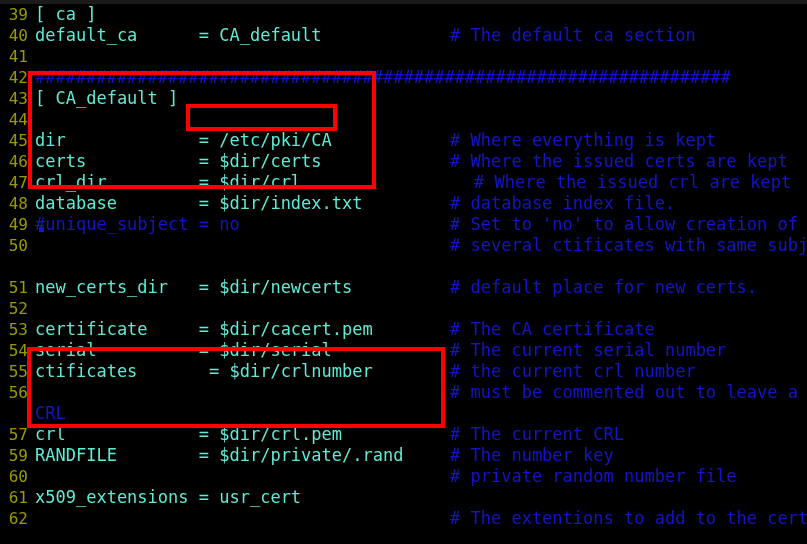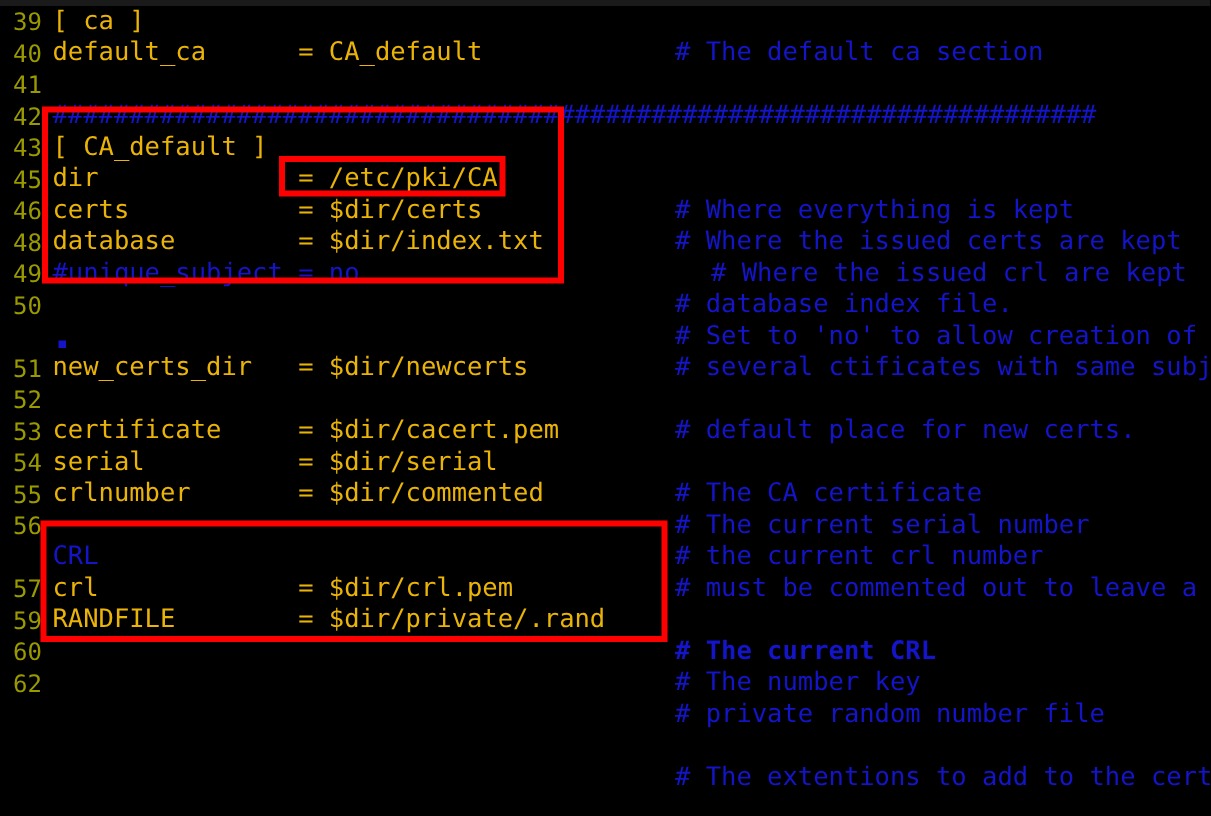--- a/index.html
+++ b/index.html
@@ -52,21 +52,21 @@
     width: 28px;
     text-align: right;
     color: #9a9a00;
     font-size: 16px;
   }
   .code {
     display: inline-block;
     padding-left: 7px;
     vertical-align: top;
   }
-  .tok-plain { color: #eab308; }
+  .tok-plain { color: #5eead4; }
   .tok-cmt   { color: #1414c8; }
   
   .cmt-col {
     position: absolute;
     left: 450px;
     top: 0;
     white-space: pre;
     color: #1414c8;
     font-size: 17px;
     line-height: 21px;
@@ -100,52 +100,55 @@
 
   <div class="topbar"></div>
 
   <div class="code-area">
     <div id="lines-host">
         <div class="line"><span class="gutter">39</span><span class="code"><span class="tok-plain">[ ca ]</span></span></div>
         <div class="line"><span class="gutter">40</span><span class="code"><span class="tok-plain">default_ca      = CA_default</span></span></div>
         <div class="line"><span class="gutter">41</span><span class="code"><span class="tok-plain"></span></span></div>
         <div class="line"><span class="gutter">42</span><span class="code"><span class="tok-cmt">####################################################################</span></span></div>
         <div class="line"><span class="gutter">43</span><span class="code"><span class="tok-plain">[ CA_default ]</span></span></div>
+        <div class="line"><span class="gutter">44</span><span class="code"><span class="tok-plain"></span></span></div>
         <div class="line"><span class="gutter">45</span><span class="code"><span class="tok-plain">dir             = /etc/pki/CA</span></span></div>
         <div class="line"><span class="gutter">46</span><span class="code"><span class="tok-plain">certs           = $dir/certs</span></span></div>
+        <div class="line"><span class="gutter">47</span><span class="code"><span class="tok-plain">crl_dir         = $dir/crl</span></span></div>
         <div class="line"><span class="gutter">48</span><span class="code"><span class="tok-plain">database        = $dir/index.txt</span></span></div>
         <div class="line"><span class="gutter">49</span><span class="code"><span class="tok-cmt">#unique_subject = no</span></span></div>
         <div class="line"><span class="gutter">50</span><span class="code"><span class="tok-plain"></span></span></div>
         <div class="line"><span class="gutter"></span><span class="code"><span class="tok-plain"></span></span></div>
         <div class="line"><span class="gutter">51</span><span class="code"><span class="tok-plain">new_certs_dir   = $dir/newcerts</span></span></div>
         <div class="line"><span class="gutter">52</span><span class="code"><span class="tok-plain"></span></span></div>
         <div class="line"><span class="gutter">53</span><span class="code"><span class="tok-plain">certificate     = $dir/cacert.pem</span></span></div>
         <div class="line"><span class="gutter">54</span><span class="code"><span class="tok-plain">serial          = $dir/serial</span></span></div>
-        <div class="line"><span class="gutter">55</span><span class="code"><span class="tok-plain">crlnumber       = $dir/commented</span></span></div>
+        <div class="line"><span class="gutter">55</span><span class="code"><span class="tok-plain">ctificates       = $dir/crlnumber</span></span></div>
         <div class="line"><span class="gutter">56</span><span class="code"><span class="tok-plain"></span></span></div>
         <div class="line"><span class="gutter"></span><span class="code"><span class="tok-cmt">CRL</span></span></div>
         <div class="line"><span class="gutter">57</span><span class="code"><span class="tok-plain">crl             = $dir/crl.pem</span></span></div>
         <div class="line"><span class="gutter">59</span><span class="code"><span class="tok-plain">RANDFILE        = $dir/private/.rand</span></span></div>
         <div class="line"><span class="gutter">60</span><span class="code"><span class="tok-plain"></span></span></div>
+        <div class="line"><span class="gutter">61</span><span class="code"><span class="tok-plain">x509_extensions = usr_cert</span></span></div>
         <div class="line"><span class="gutter">62</span><span class="code"><span class="tok-plain"></span></span></div>
       </div>
     <div id="comments-host">
         <div class="cmt-col" style="top: 21px;"># The default ca section</div>
         <div class="cmt-col" style="top: 126px;"># Where everything is kept</div>
         <div class="cmt-col" style="top: 147px;"># Where the issued certs are kept</div>
         <div class="cmt-col" style="top: 168px; margin-left: 24px;"># Where the issued crl are kept</div>
         <div class="cmt-col" style="top: 189px;"># database index file.</div>
         <div class="cmt-col" style="top: 210px;"># Set to 'no' to allow creation of</div>
         <div class="cmt-col" style="top: 231px;"># several ctificates with same subject</div>
         <div class="cmt-col" style="top: 273px;"># default place for new certs.</div>
         <div class="cmt-col" style="top: 315px;"># The CA certificate</div>
         <div class="cmt-col" style="top: 336px;"># The current serial number</div>
         <div class="cmt-col" style="top: 357px;"># the current crl number</div>
         <div class="cmt-col" style="top: 378px;"># must be commented out to leave a V1 CRL</div>
-        <div class="cmt-col" style="top: 420px; font-weight: bold;"># The current CRL</div>
+        <div class="cmt-col" style="top: 420px;"># The current CRL</div>
         <div class="cmt-col" style="top: 441px;"># The number key</div>
         <div class="cmt-col" style="top: 462px;"># private random number file</div>
         <div class="cmt-col" style="top: 504px;"># The extentions to add to the cert</div>
       </div>
   </div>
 
   <div class="dot-artifact"></div>
 
   <div class="redbox" id="redbox-ca-default"></div>
   <div class="redbox" id="redbox-dir-value"></div>

